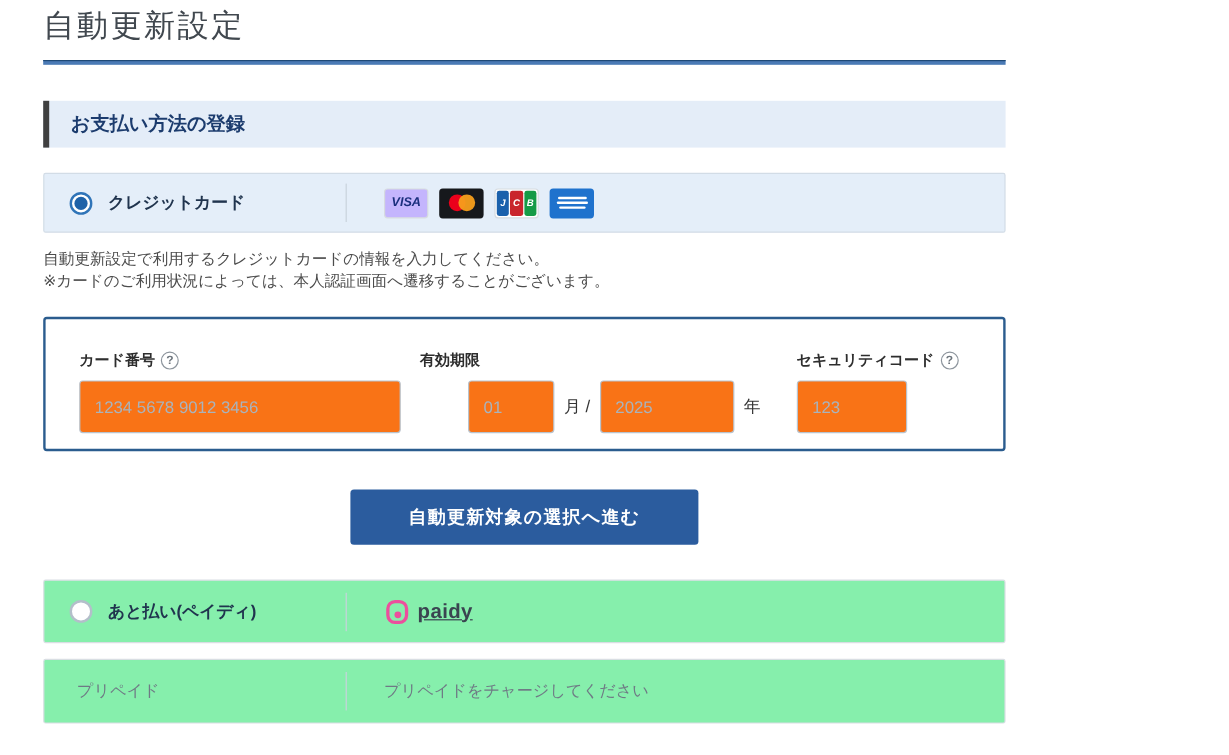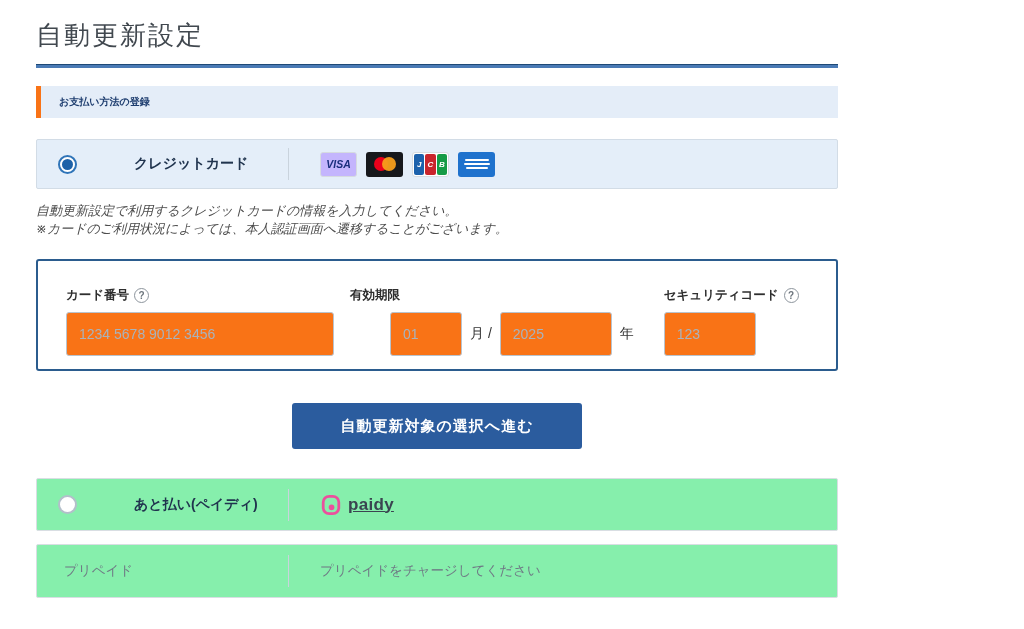--- a/index.html
+++ b/index.html
@@ -1,30 +1,30 @@
 <!DOCTYPE html>
 <html><head>
 <meta charset="utf-8">
 <style>
   * { margin:0; padding:0; box-sizing:border-box; }
   html,body { width:1024px; height:629px; background:#fff;
     font-family:"Liberation Sans","DejaVu Sans",sans-serif; color:#333; }
-  .page { padding:18px 30px 0 36px; width:868px; }
+  .page { padding:4px 30px 0 36px; width:868px; }
 
   h1.page-title { font-size:26px; font-weight:400; color:#41484f; letter-spacing:2px; }
   .title-rule { margin-top:11px; height:4px; background:#4a7ab5; border-top:1px solid #1e4976; }
 
-  .section-heading { margin-top:18px; background:#e4edf8; border-left:5px solid #f97316;
-    padding:9px 0 9px 18px; font-size:10px; font-weight:bold; color:#1c3c6e; }
+  .section-heading { margin-top:30px; background:#e4edf8; border-left:5px solid #404040;
+    padding:9px 0 9px 18px; font-size:16px; font-weight:bold; color:#1c3c6e; }
 
   .option-row { margin-top:21px; display:flex; align-items:center; height:50px;
     background:#e4eef9; border:1px solid #d2dce6; border-radius:2px; }
   .option-row.white { background:#86efac; border:1px solid #d9dee3; height:53px; margin-top:29px; }
   .option-row.prepaid { height:54px; margin-top:13px; }
-  .row-label { width:251px; flex:none; display:flex; align-items:center; padding-left:21px;gap:44px; }
+  .row-label { width:251px; flex:none; display:flex; align-items:center; padding-left:21px; }
   .row-label-text { font-size:14px; font-weight:bold; color:#20344e; }
   .row-divider { width:1px; height:32px; background:#c9d3dd; flex:none; }
   .row-content { flex:1; display:flex; align-items:center; padding-left:31px; gap:9px; }
 
   .radio { width:19px; height:19px; border-radius:50%; border:2px solid #2f74b8; background:#fff;
     display:inline-flex; align-items:center; justify-content:center; margin-right:13px; flex:none; cursor:pointer; }
   .radio .dot { width:11px; height:11px; border-radius:50%; background:#1e62a8; }
   .radio.unchecked { border-color:#b3bfca; }
 
   
@@ -38,21 +38,21 @@
   .mastercard .mc-red { width:14px; height:14px; border-radius:50%; background:#eb001b; }
   .mastercard .mc-orange { width:14px; height:14px; border-radius:50%; background:#f79e1b; margin-left:-6px; opacity:.95; }
   .jcb { background:#fff; border:1px solid #d6dbe0; display:flex; gap:1px; padding:1px; }
   .jcb .bar { flex:1; border-radius:2px; display:flex; align-items:center; justify-content:center;
     color:#fff; font-size:8px; font-weight:bold; font-style:italic; }
   .jcb .j { background:#1b61ac; } .jcb .c { background:#c9252c; } .jcb .b { background:#159b46; }
   .amex { background:#1f72cd; display:flex; flex-direction:column; align-items:center; justify-content:center; gap:2px; }
   .amex i { display:block; height:2px; background:#fff; border-radius:1px; }
   .amex .l1 { width:24px; } .amex .l2 { width:26px; } .amex .l3 { width:22px; }
 
-  .instructions { margin-top:13px; font-size:13px; color:#4c4c4c; line-height:18px;font-style:italic; }
+  .instructions { margin-top:13px; font-size:13px; color:#4c4c4c; line-height:18px; }
 
   .card-form { margin-top:21px; height:112px; border:2px solid #2b5c8e; border-radius:3px;
     background:#fff; padding:26px 0 0 28px; display:flex; align-items:flex-start; }
   .field label { display:flex; align-items:center; gap:5px; font-size:12.5px; font-weight:bold;
     color:#2e2e2e; margin-bottom:8px; }
   .help-icon { width:15px; height:15px; border:1px solid #8d959d; border-radius:50%; flex:none;
     display:inline-flex; align-items:center; justify-content:center; font-size:10px; color:#6d757d; cursor:pointer; }
   .card-form input { border:1px solid #b9c3cd; border-radius:3px; height:44px; font-size:14px;
     padding:0 12px; color:#333; font-family:inherit; background:#f97316; }
   .card-form input::placeholder { color:#a9b3bc; }

